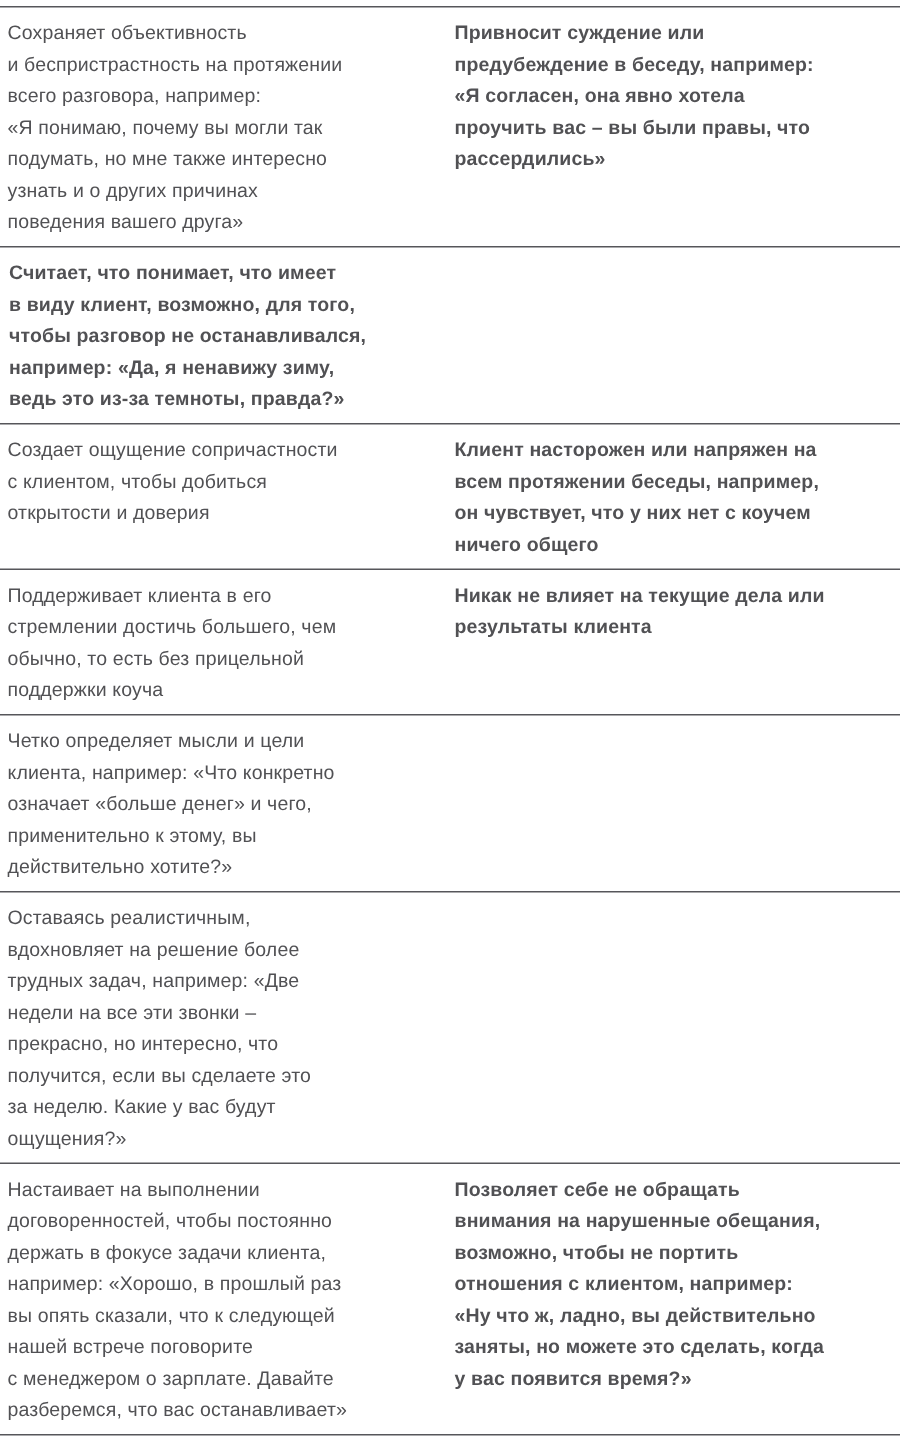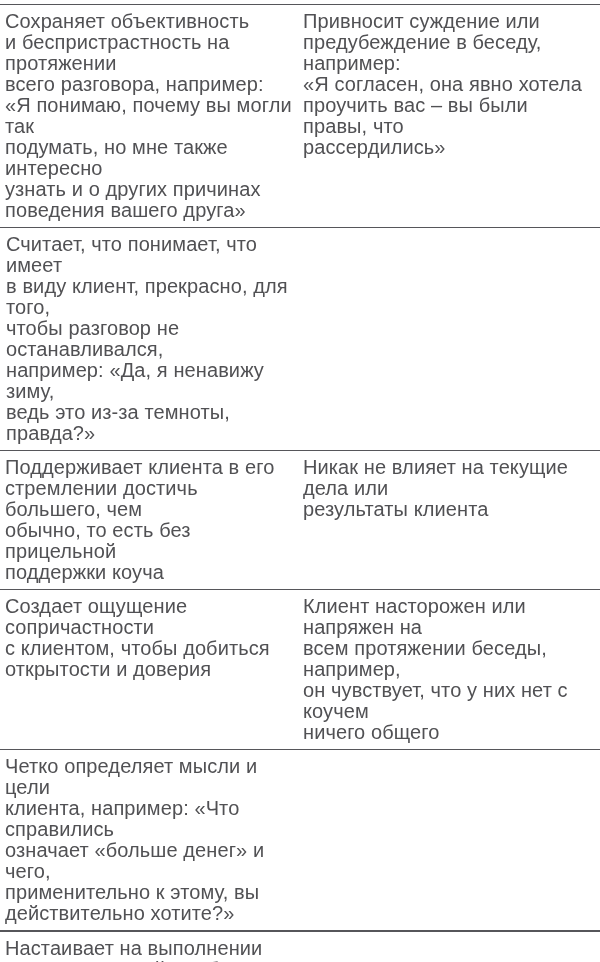--- a/index.html
+++ b/index.html
@@ -24,28 +24,29 @@
   }
   .cmp-row {
     display: grid;
     grid-template-columns: 297px 1fr;
     border-bottom: 1.5px solid #56565a;
     box-sizing: border-box;
   }
   .cmp-cell {
     box-sizing: border-box;
     padding: 6px 4px 6px 5px;
-    font-size: 20px;
+    font-size: 13px;
     line-height: 21px;
     letter-spacing: 0.1px;
     white-space: pre-line;
     color: #515154;
   }
   .cmp-cell.right {
     padding-left: 6px;
+    font-weight: bold;
   }
 </style>
 </head>
 <body>
 
 <div class="page">
   <div class="cmp-table">
 
     <div class="cmp-row">
       <div class="cmp-cell left">Сохраняет объективность
@@ -57,61 +58,76 @@
 поведения вашего друга»</div>
       <div class="cmp-cell right">Привносит суждение или
 предубеждение в беседу, например:
 «Я согласен, она явно хотела
 проучить вас – вы были правы, что
 рассердились»</div>
     </div>
 
     <div class="cmp-row">
       <div class="cmp-cell right">Считает, что понимает, что имеет
-в виду клиент, прекрасно, для того,
+в виду клиент, возможно, для того,
 чтобы разговор не останавливался,
 например: «Да, я ненавижу зиму,
 ведь это из-за темноты, правда?»</div>
-    </div>
-
-    <div class="cmp-row">
-      <div class="cmp-cell left">Поддерживает клиента в его
-стремлении достичь большего, чем
-обычно, то есть без прицельной
-поддержки коуча</div>
-      <div class="cmp-cell right">Никак не влияет на текущие дела или
-результаты клиента</div>
     </div>
 
     <div class="cmp-row">
       <div class="cmp-cell left">Создает ощущение сопричастности
 с клиентом, чтобы добиться
 открытости и доверия</div>
       <div class="cmp-cell right">Клиент насторожен или напряжен на
 всем протяжении беседы, например,
 он чувствует, что у них нет с коучем
 ничего общего</div>
     </div>
 
     <div class="cmp-row">
+      <div class="cmp-cell left">Поддерживает клиента в его
+стремлении достичь большего, чем
+обычно, то есть без прицельной
+поддержки коуча</div>
+      <div class="cmp-cell right">Никак не влияет на текущие дела или
+результаты клиента</div>
+    </div>
+
+    <div class="cmp-row">
       <div class="cmp-cell left">Четко определяет мысли и цели
-клиента, например: «Что справились
+клиента, например: «Что конкретно
 означает «больше денег» и чего,
 применительно к этому, вы
 действительно хотите?»</div>
     </div>
 
     <div class="cmp-row">
+      <div class="cmp-cell left">Оставаясь реалистичным,
+вдохновляет на решение более
+трудных задач, например: «Две
+недели на все эти звонки –
+прекрасно, но интересно, что
+получится, если вы сделаете это
+за неделю. Какие у вас будут
+ощущения?»</div>
     </div>
 
     <div class="cmp-row">
       <div class="cmp-cell left">Настаивает на выполнении
 договоренностей, чтобы постоянно
 держать в фокусе задачи клиента,
 например: «Хорошо, в прошлый раз
 вы опять сказали, что к следующей
 нашей встрече поговорите
 с менеджером о зарплате. Давайте
 разберемся, что вас останавливает»</div>
+      <div class="cmp-cell right">Позволяет себе не обращать
+внимания на нарушенные обещания,
+возможно, чтобы не портить
+отношения с клиентом, например:
+«Ну что ж, ладно, вы действительно
+заняты, но можете это сделать, когда
+у вас появится время?»</div>
     </div>
 
   </div>
 </div>
 
 </body></html>

